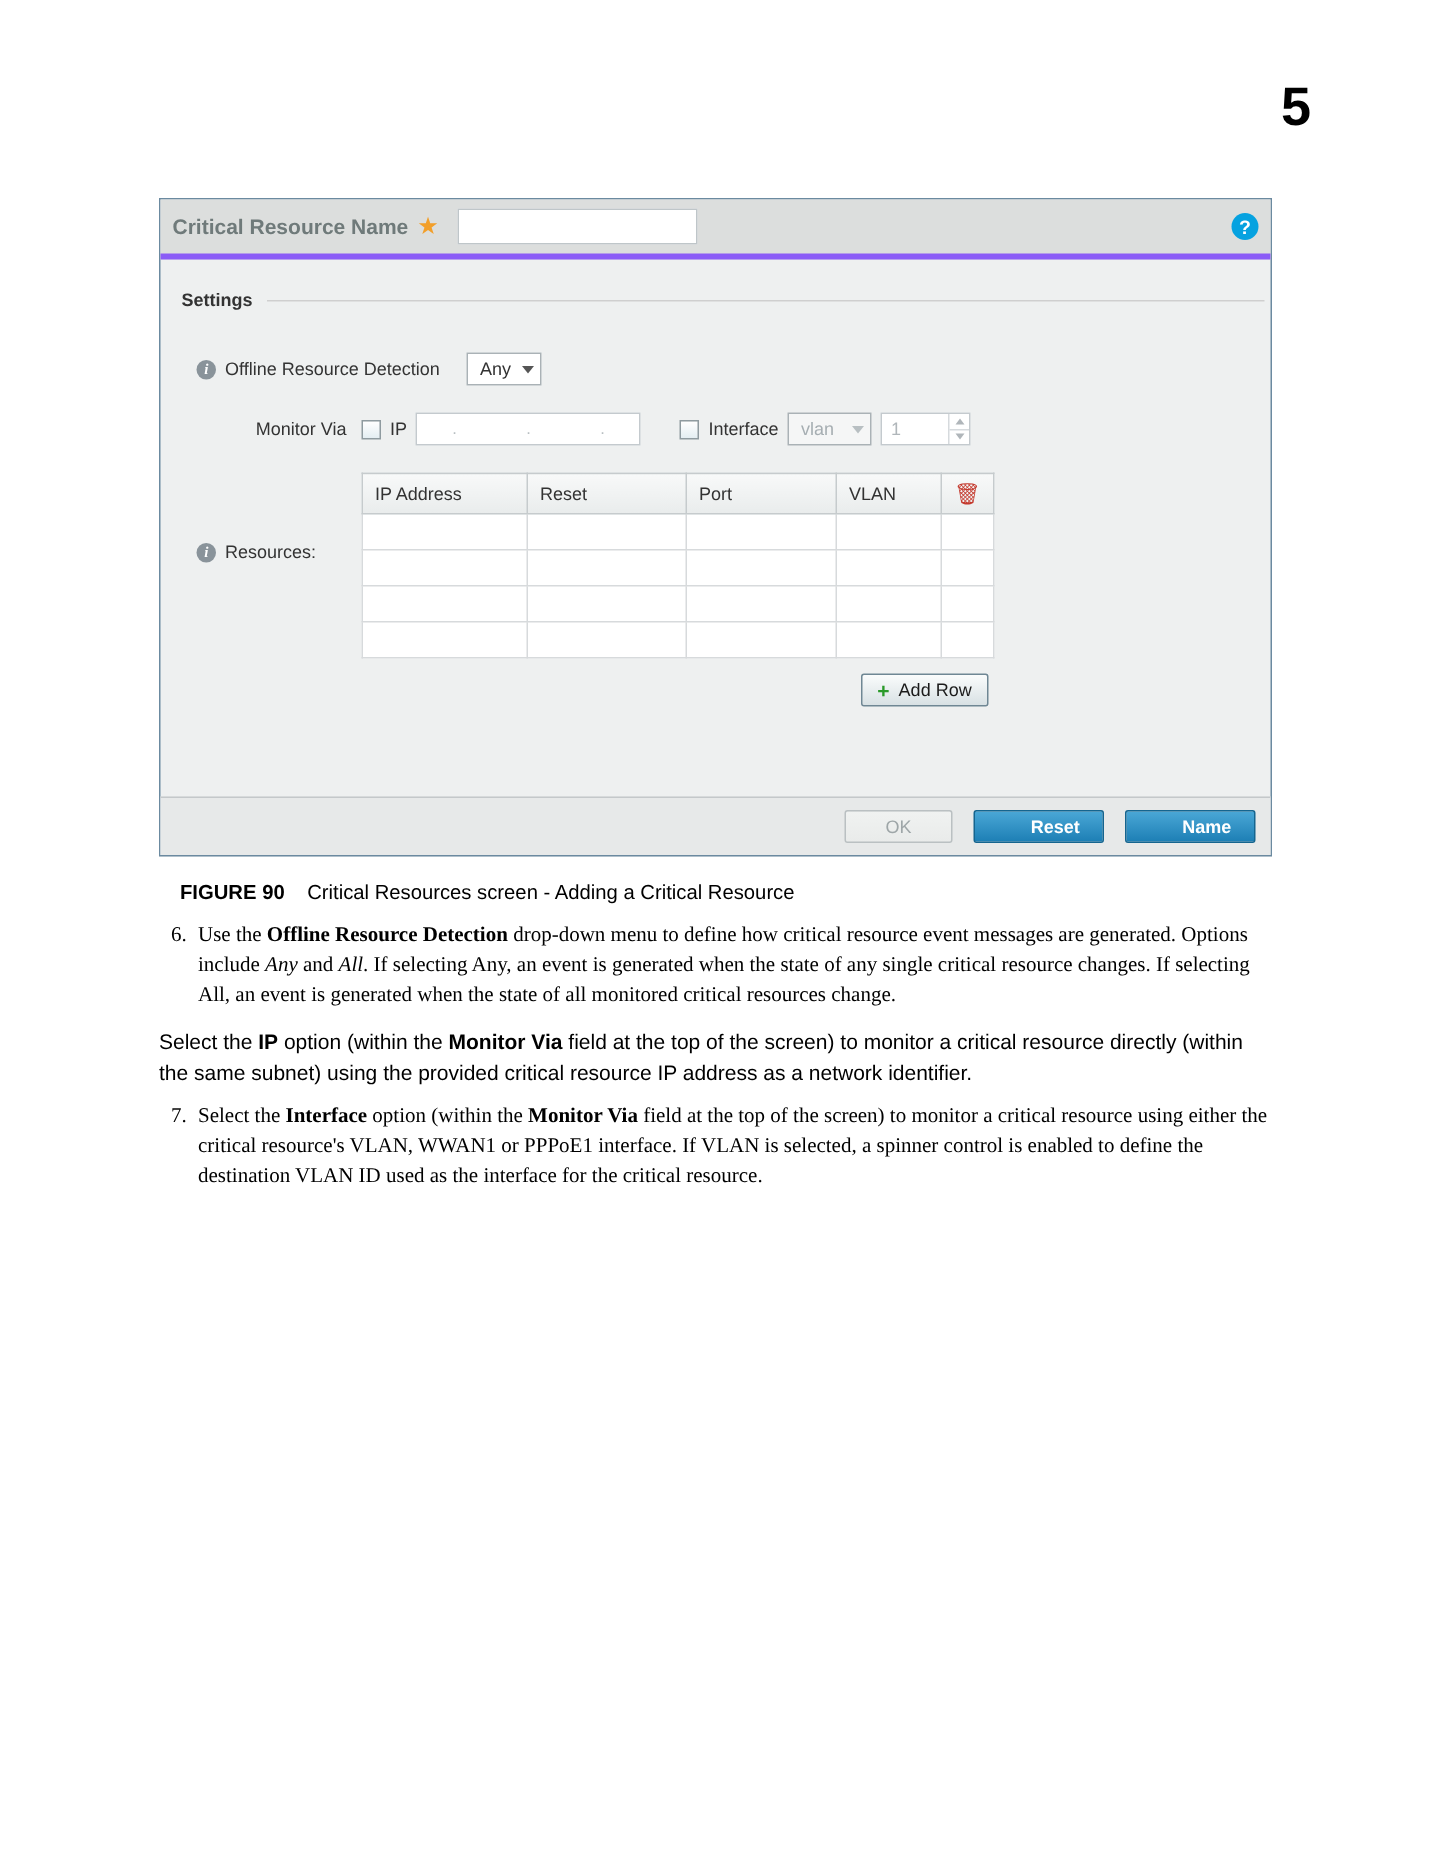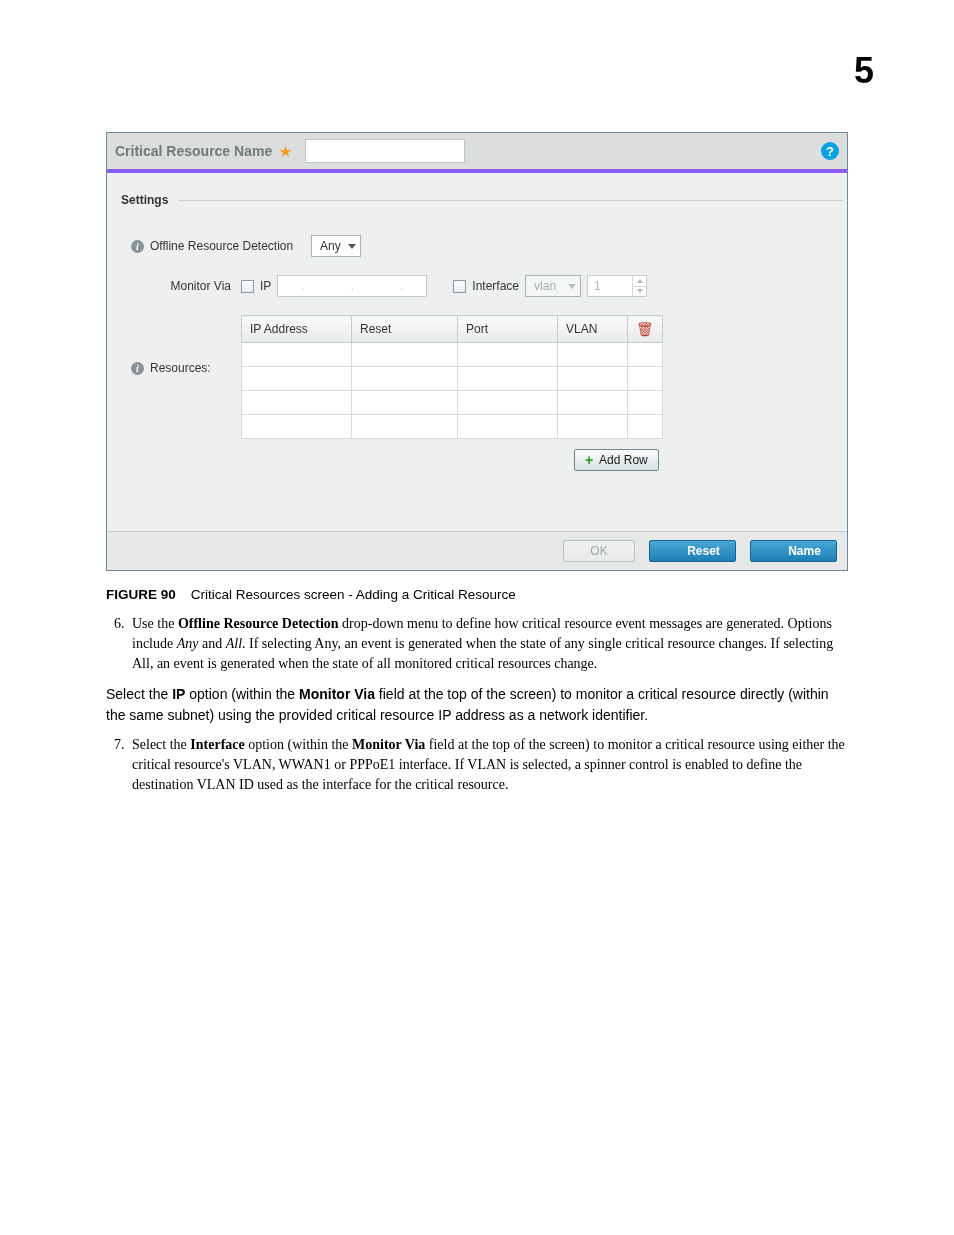--- a/index.html
+++ b/index.html
@@ -198,21 +198,21 @@
     background: linear-gradient(#f0f2f1,#e9ebea);
     color: #9ea6a8; border-color: #bac0c2;
     width: 72px; justify-content: center;
   }
   .btn.primary {
     background: linear-gradient(#4aa7d6,#1d7fb5);
     color: #fff; font-weight: bold; border-color: #15658f;
     width: 87px; justify-content: center; padding-left: 32px;
   }
   .caption {
-    margin: 16px 6px 12px 6px;
+    margin: 16px 6px 12px 20px;
     font-size: 13.5px;
   }
   .caption .fig { font-weight: 800; font-family: "Arial Narrow", Arial, sans-serif; }
   ol.steps {
     list-style: decimal;
     padding-left: 0;
     margin: 0 6px;
     font-size: 14px;
     line-height: 1.44;
   }

